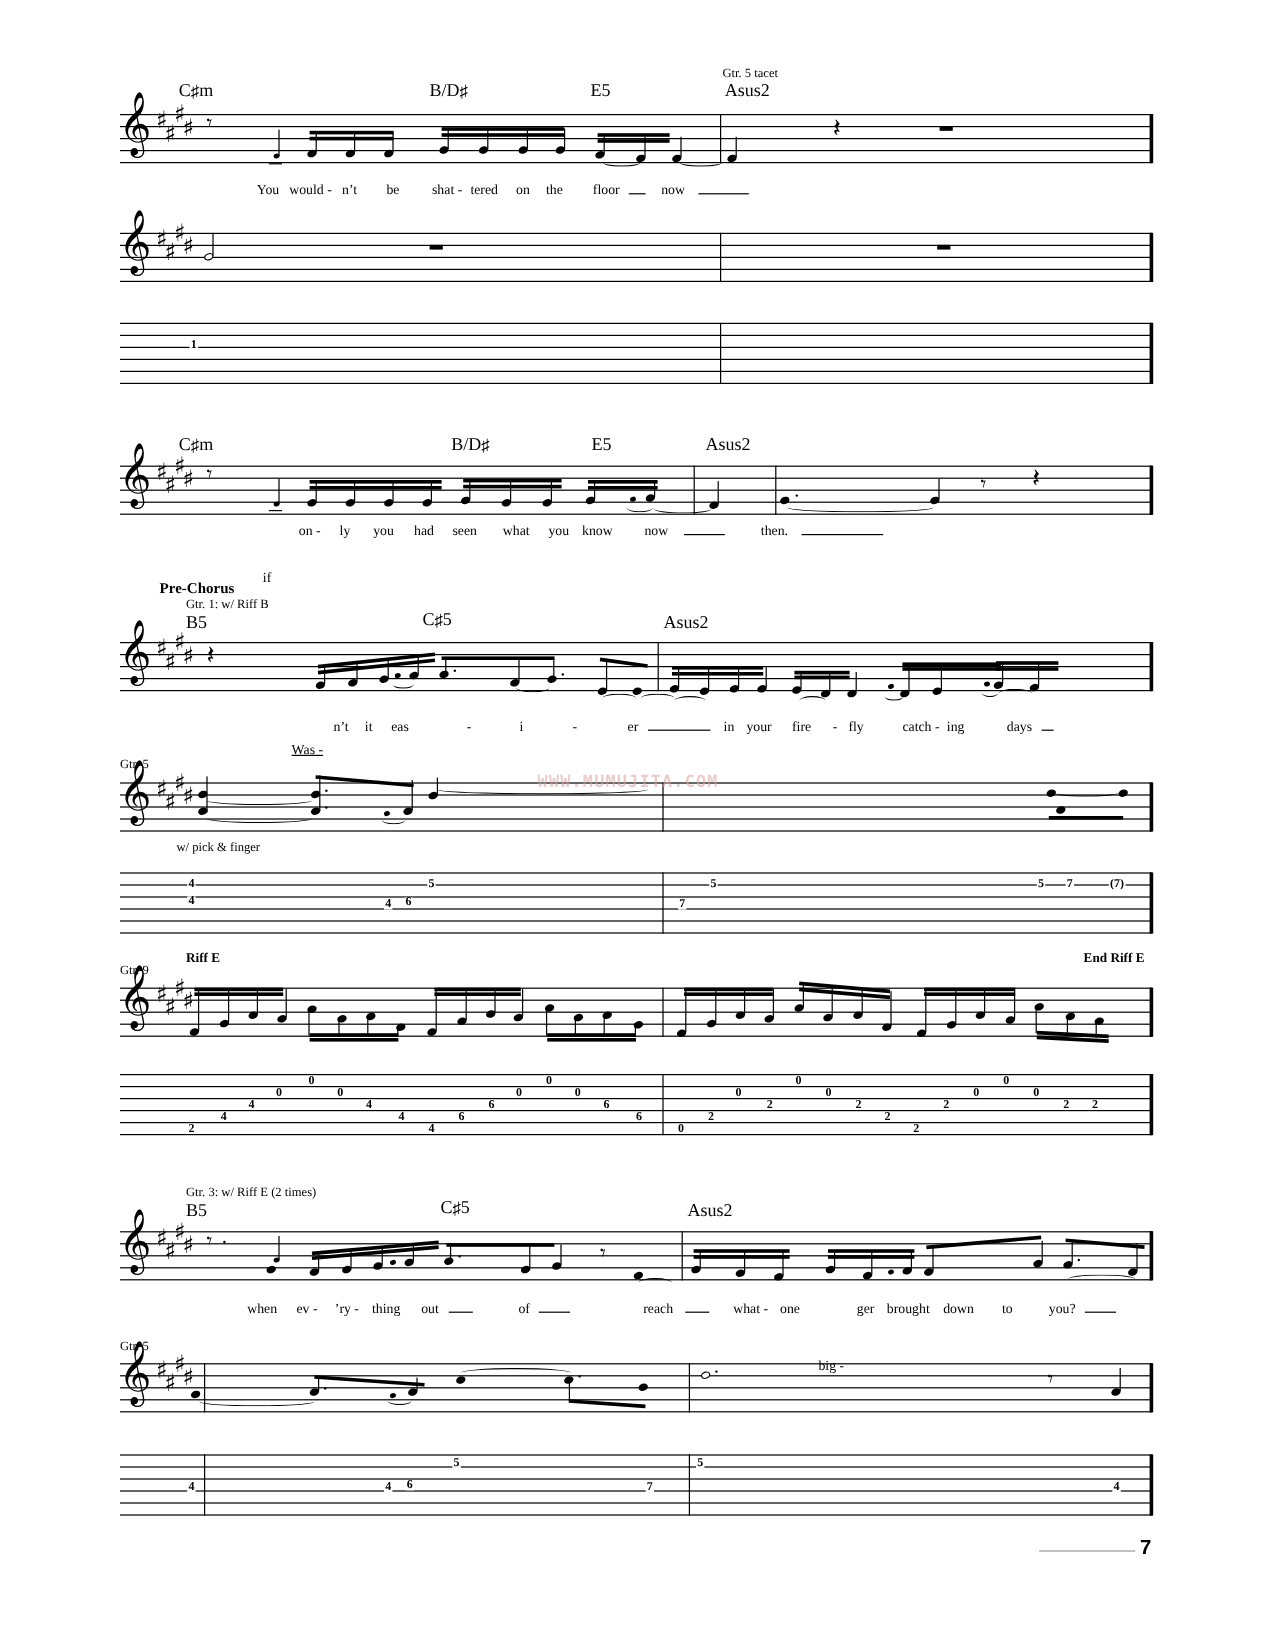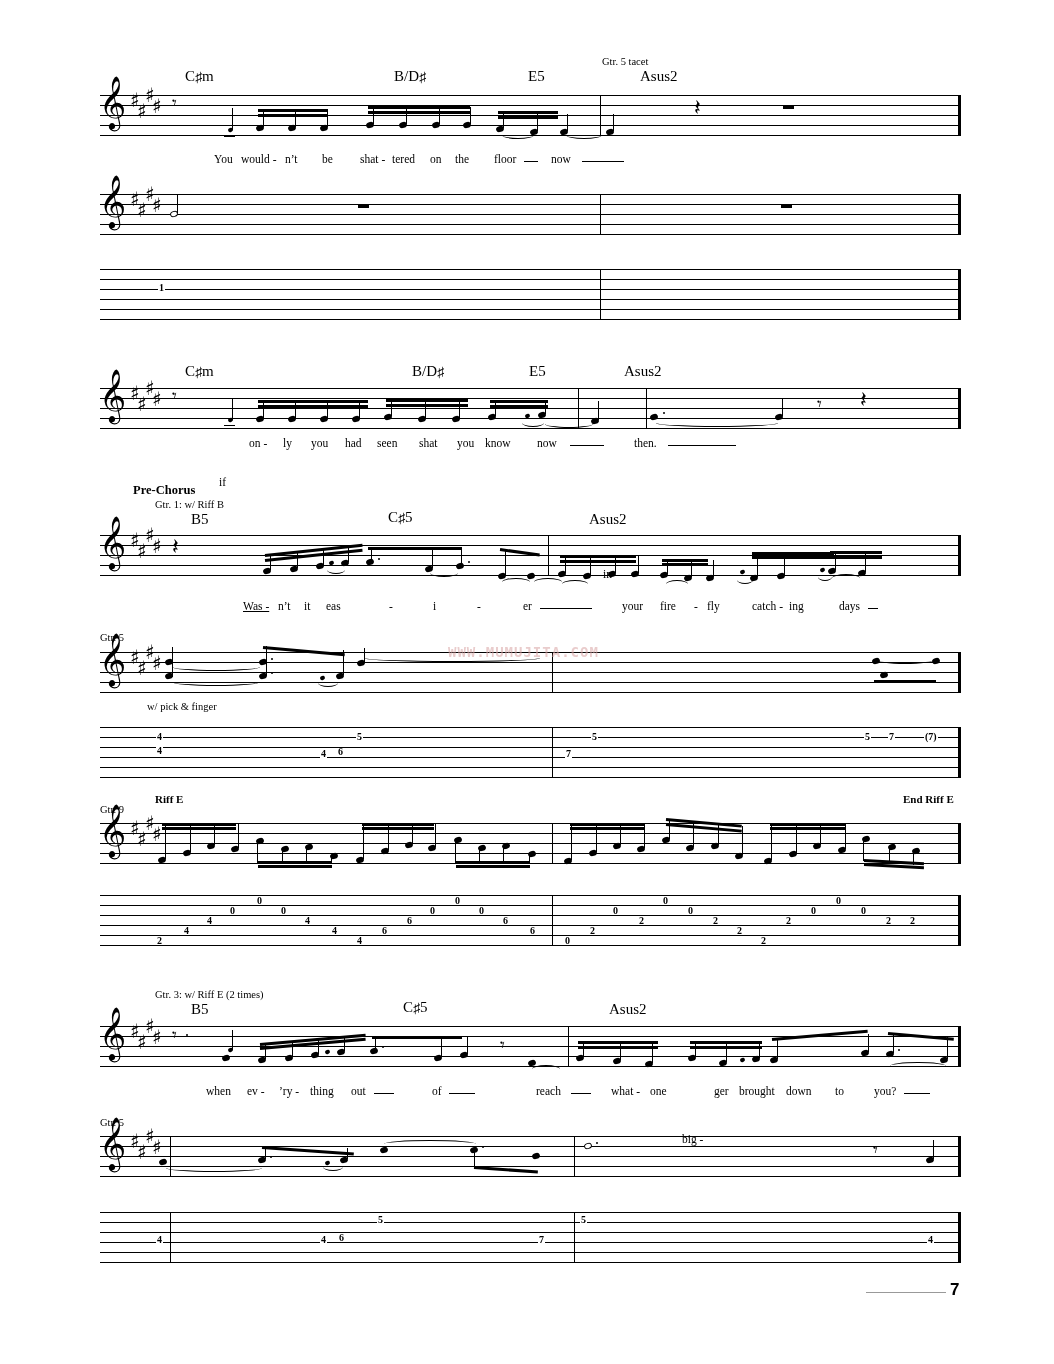--- a/index.html
+++ b/index.html
@@ -29,21 +29,21 @@
   .tabstaff .ln:nth-child(3){top:20px;}
   .tabstaff .ln:nth-child(4){top:30px;}
   .tabstaff .ln:nth-child(5){top:40px;}
   .tabstaff .ln:nth-child(6){top:50px;}
 
   
   .bar{position:absolute;width:1px;background:#000;}
   .bar.thick{width:2.5px;}
 
   
-  .chord{position:absolute;font-size:15px;font-family:"Liberation Serif",serif;white-space:nowrap;margin-left:36px;}
+  .chord{position:absolute;font-size:15px;font-family:"Liberation Serif",serif;white-space:nowrap;}
   .chord .sh{font-size:14px;vertical-align:-1px;}
   .perf{position:absolute;font-size:10.5px;font-family:"Liberation Serif",serif;white-space:nowrap;}
   .perf-b{position:absolute;font-size:11px;font-weight:bold;font-family:"Liberation Serif",serif;white-space:nowrap;}
   .section{position:absolute;font-size:12.5px;font-weight:bold;font-family:"Liberation Serif",serif;white-space:nowrap;}
   .lyric{position:absolute;font-size:11.5px;font-family:"Liberation Serif",serif;white-space:nowrap;}
   .tabnum{position:absolute;font-size:10px;font-weight:bold;font-family:"Liberation Serif",serif;
           background:#fff;padding:0 1px;line-height:8px;}
   .pagenum{position:absolute;font-size:17px;font-weight:bold;font-family:"Liberation Sans",sans-serif;}
   .footrule{position:absolute;height:1px;background:#999;}
 
@@ -259,21 +259,21 @@
   <div class="flag" style="left:780px;top:391px;">𝅙</div>
   <div class="rest8" style="left:817px;top:395px;">𝄾</div>
   <div class="restq" style="left:860px;top:389px;">𝄽</div>
 
   <div class="lyric" style="left:219px;top:437px;margin-top:39px;">if</div>
   <div class="lyric" style="left:249px;top:437px;">on -</div>
   <div class="lyric" style="left:283px;top:437px;">ly</div>
   <div class="lyric" style="left:311px;top:437px;">you</div>
   <div class="lyric" style="left:345px;top:437px;">had</div>
   <div class="lyric" style="left:377px;top:437px;">seen</div>
-  <div class="lyric" style="left:419px;top:437px;">shat</div>
+  <div class="lyric" style="left:419px;top:437px;">what</div>
   <div class="lyric" style="left:457px;top:437px;">you</div>
   <div class="lyric" style="left:485px;top:437px;">know</div>
   <div class="lyric" style="left:537px;top:437px;">now</div>
   <div class="lyricline" style="left:570px;top:445px;width:34px;"></div>
   <div class="lyric" style="left:634px;top:437px;">then.</div>
   <div class="lyricline" style="left:668px;top:445px;width:68px;"></div>
 </div>
 
 <div>
   <div class="section" style="left:133px;top:483px;">Pre-Chorus</div>
@@ -364,30 +364,30 @@
   <div class="beam" style="left:830px;top:551px;width:52px;"></div>
   <div class="beam" style="left:830px;top:556px;width:52px;"></div>
   <div class="grace" style="left:820px;top:568px;"></div>
   <div class="nh" style="left:828px;top:568px;"></div>
       <div class="stem" style="left:835px;top:552px;height:18px;"></div>
   <div class="nh" style="left:858px;top:570px;"></div>
       <div class="stem" style="left:865px;top:552px;height:20px;"></div>
   <div class="tie" style="left:818px;top:573px;width:14px;"></div>
   <div class="tie over" style="left:832px;top:574px;width:28px;"></div>
 
-  <div class="lyric" style="left:243px;top:600px;text-decoration:underline;">Was -</div>
+  <div class="lyric" style="left:243px;top:619px;text-decoration:underline;">Was -</div>
   <div class="lyric" style="left:278px;top:600px;">n’t</div>
   <div class="lyric" style="left:304px;top:600px;">it</div>
   <div class="lyric" style="left:326px;top:600px;">eas</div>
   <div class="lyric" style="left:389px;top:600px;">-</div>
   <div class="lyric" style="left:433px;top:600px;">i</div>
   <div class="lyric" style="left:477px;top:600px;">-</div>
   <div class="lyric" style="left:523px;top:600px;">er</div>
   <div class="lyricline" style="left:540px;top:608px;width:52px;"></div>
-  <div class="lyric" style="left:603px;top:568px;">in</div>
+  <div class="lyric" style="left:603px;top:600px;">in</div>
   <div class="lyric" style="left:622px;top:600px;">your</div>
   <div class="lyric" style="left:660px;top:600px;">fire</div>
   <div class="lyric" style="left:694px;top:600px;">-</div>
   <div class="lyric" style="left:707px;top:600px;">fly</div>
   <div class="lyric" style="left:752px;top:600px;">catch -</div>
   <div class="lyric" style="left:789px;top:600px;">ing</div>
   <div class="lyric" style="left:839px;top:600px;">days</div>
   <div class="lyricline" style="left:868px;top:608px;width:10px;"></div>
 
   <div class="perf" style="left:100px;top:632px;">Gtr. 5</div>

